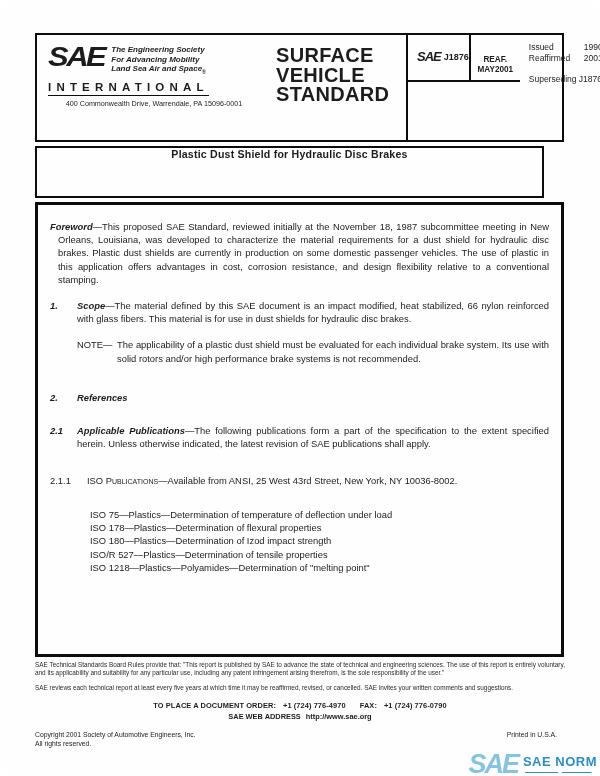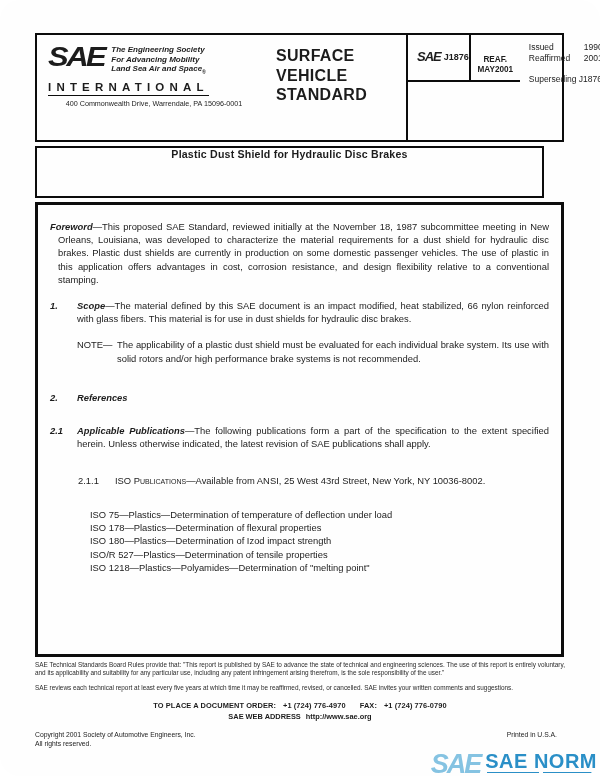--- a/index.html
+++ b/index.html
@@ -45,21 +45,21 @@
     font-size: 11.5px; font-weight: bold;
     letter-spacing: 5.2px;
     border-bottom: 1.5px solid #0c0c0c;
     padding-bottom: 2px;
     white-space: nowrap;
   }
   .addr { font-size: 7.2px; margin-top: 3px; white-space: nowrap; text-align: center; }
 
   .doctype {
     margin-left: 16px; padding-top: 2px;
-    font-size: 16px; line-height: 19.5px;
+    font-size: 20px; line-height: 19.5px;
     font-weight: bold; letter-spacing: 0.3px;
   }
 
   .hdr-right { width: 156px; border-left: 2px solid #0c0c0c; display: flex; flex-direction: row; }
   .hdr-right-top { height: 47px; border-bottom: 2px solid #0c0c0c; display: flex; }
   .docnum-cell { flex: 1 1 auto; padding: 12px 0 0 9px; white-space: nowrap; }
   .dn-sae { font-size: 13px; font-weight: 900; font-style: italic; letter-spacing: -1px; }
   .dn-num { font-size: 9px; font-weight: bold; margin-left: 3px; vertical-align: 1px; }
   .reaf-cell {
     width: 51px; border-left: 2px solid #0c0c0c;
@@ -88,21 +88,21 @@
     width: 529px; height: 455px;
     border: 3px solid #0c0c0c;
     padding: 15px 12px 0 12px;
     font-size: 9.4px; line-height: 13.2px;
   }
   .main-box p { text-align: justify; }
   .bi { font-weight: bold; font-style: italic; }
 
   .hang-fw { padding-left: 8px; text-indent: -8px; }
   .hang { padding-left: 27px; text-indent: -27px; margin-top: 13px; }
-  .hang-wide { padding-left: 37px; text-indent: -37px; margin-left: 28px; }
+  .hang-wide { padding-left: 37px; text-indent: -37px; }
   .num { display: inline-block; width: 27px; text-indent: 0; font-weight: bold; font-style: italic; }
   .num-wide { display: inline-block; width: 37px; text-indent: 0; }
   .smallcaps { font-variant: small-caps; }
 
   .note {
     margin: 13px 0 0 27px;
     padding-left: 40px; text-indent: -40px;
     text-align: justify;
   }
   .note-label { display: inline-block; width: 40px; text-indent: 0; }
@@ -145,21 +145,21 @@
     font-weight: 900; font-style: italic;
     letter-spacing: -2px;
     color: #85c3e2;
   }
   .wm-intl {
     font-size: 4.4px; letter-spacing: 0.8px;
     color: #85c3e2; font-weight: bold;
   }
   .wm-right { margin-left: 5px; text-align: center; }
   .wm-norm {
-    font-size: 20px; line-height: 17px;
+    font-size: 13px; line-height: 17px;
     font-weight: 900; letter-spacing: 0.5px;
     color: #2a8fc7;
     transform: scaleY(1.05);
     white-space: nowrap;
   }
   .wm-rule {
     margin-top: 2px;
     display: flex; align-items: center; justify-content: center;
     color: #2a8fc7; font-size: 4.4px; letter-spacing: 0.6px; font-weight: bold;
   }

